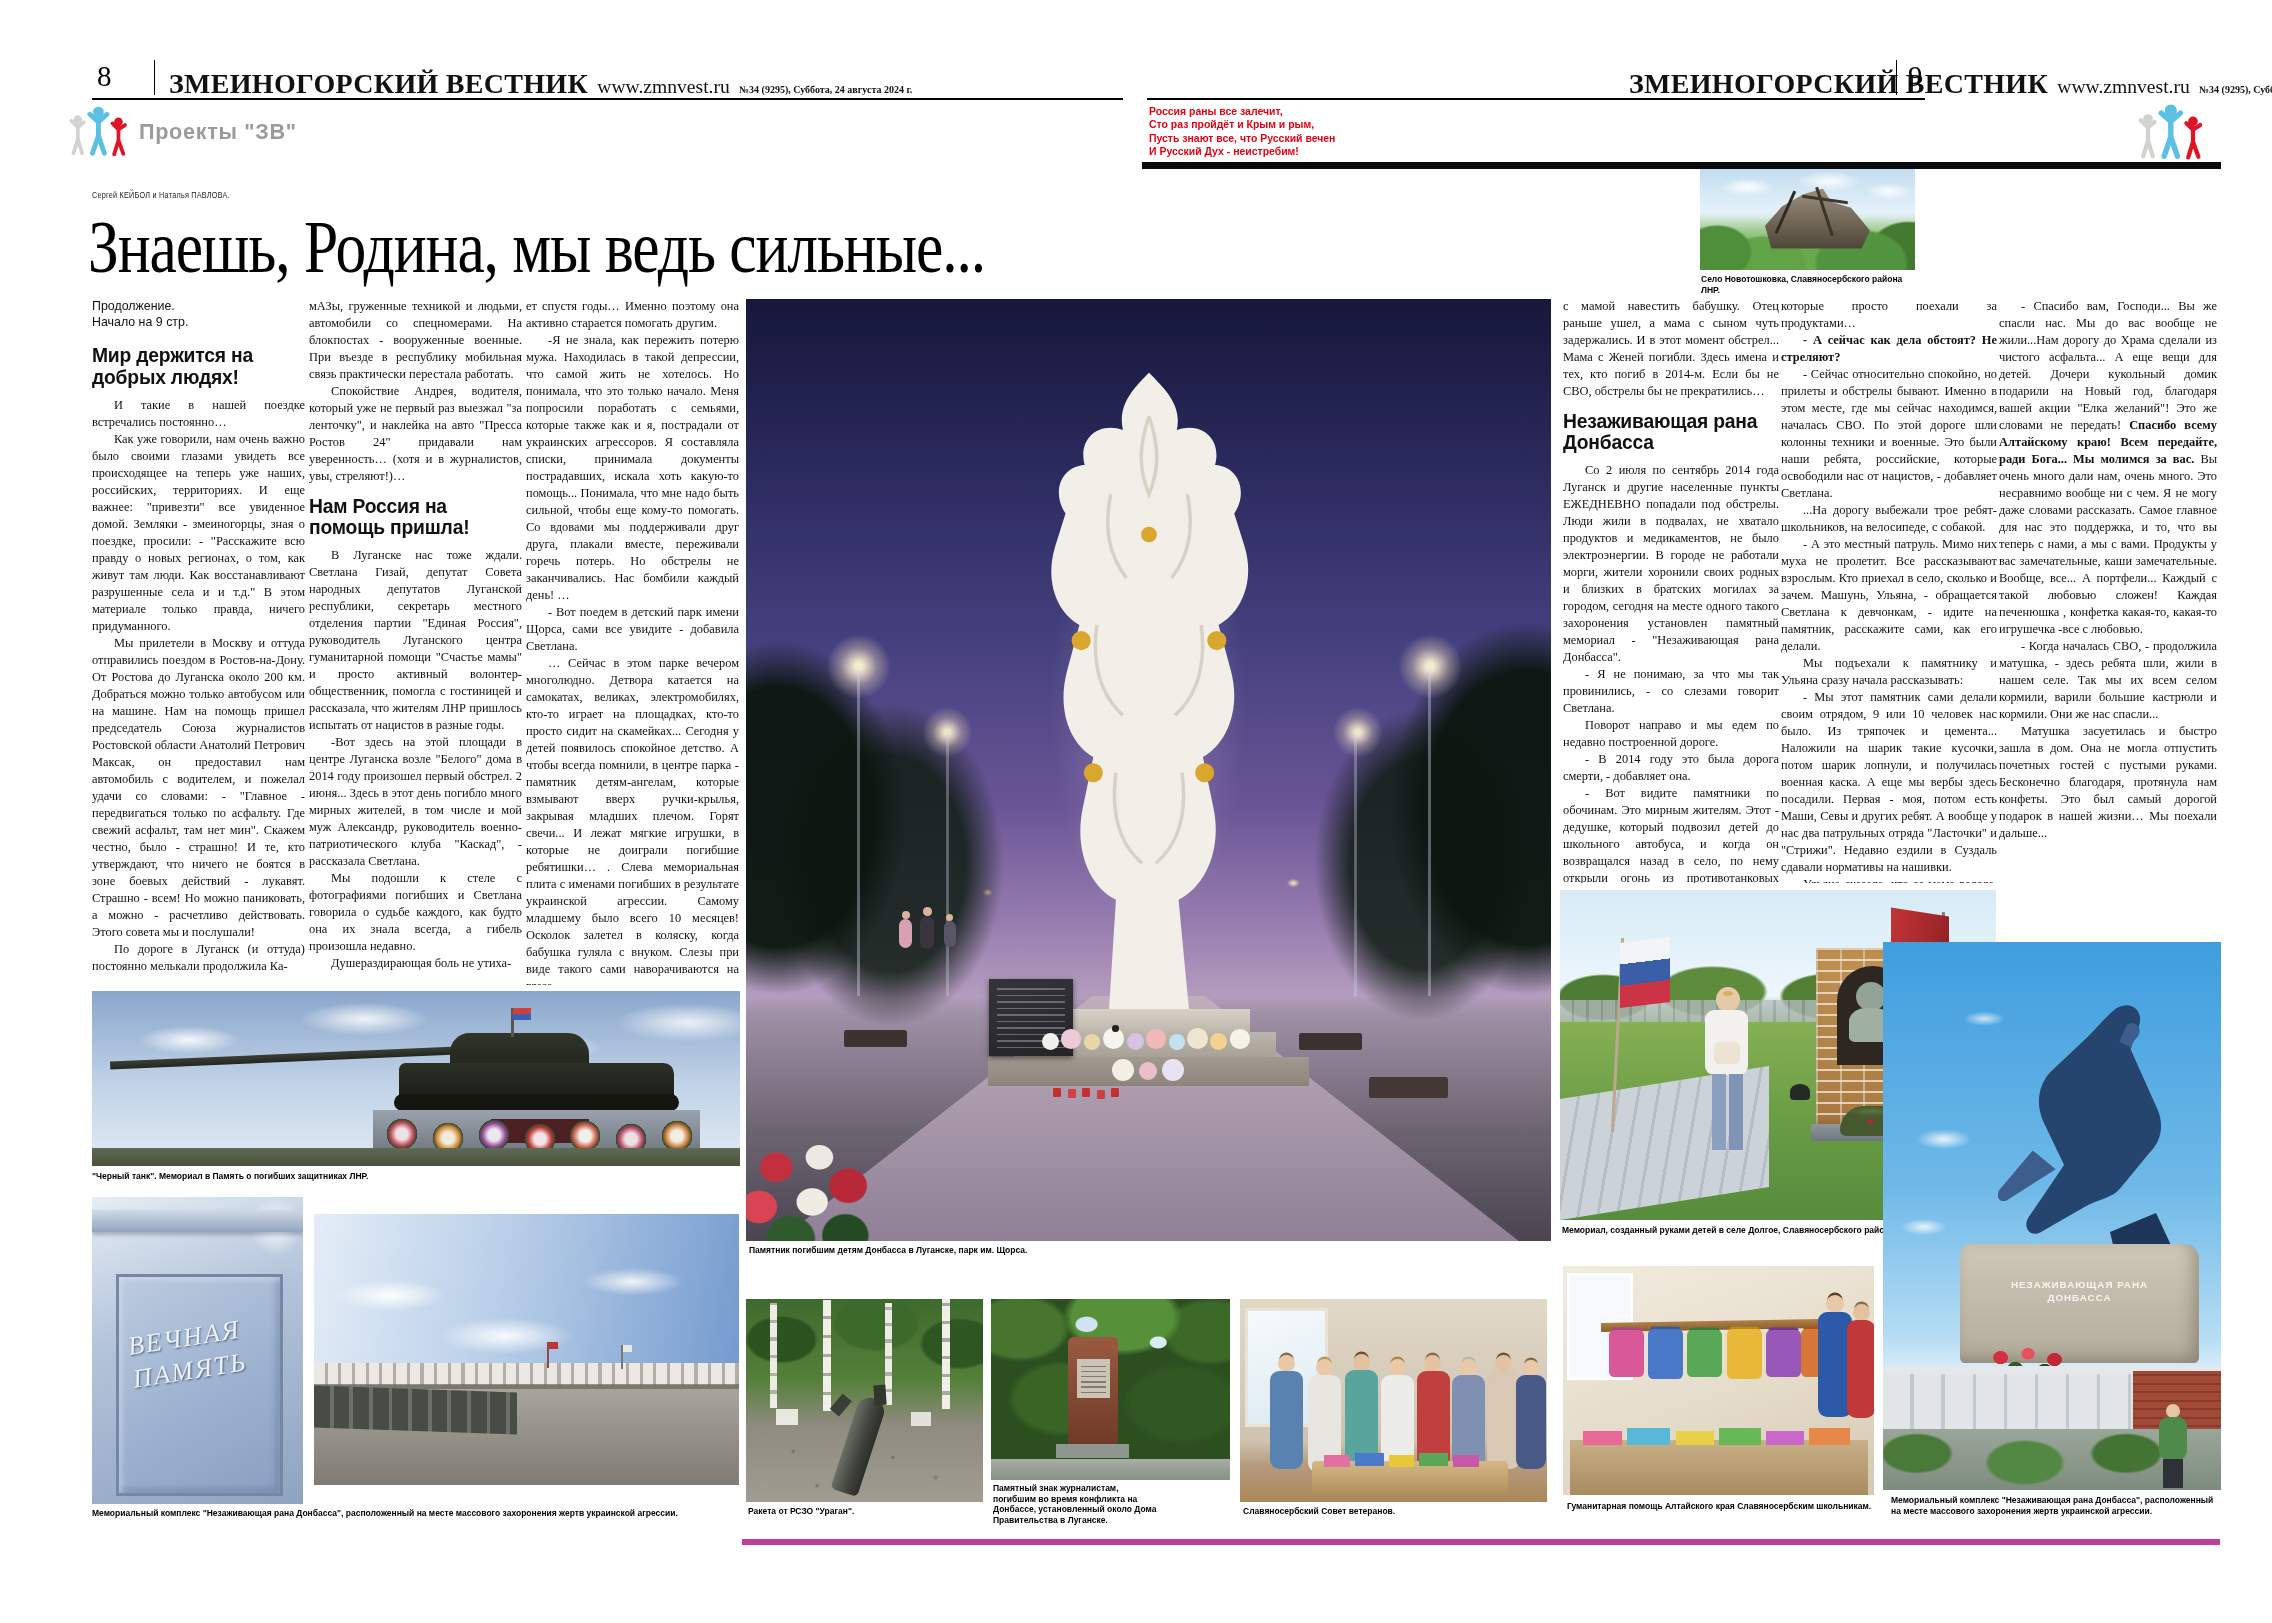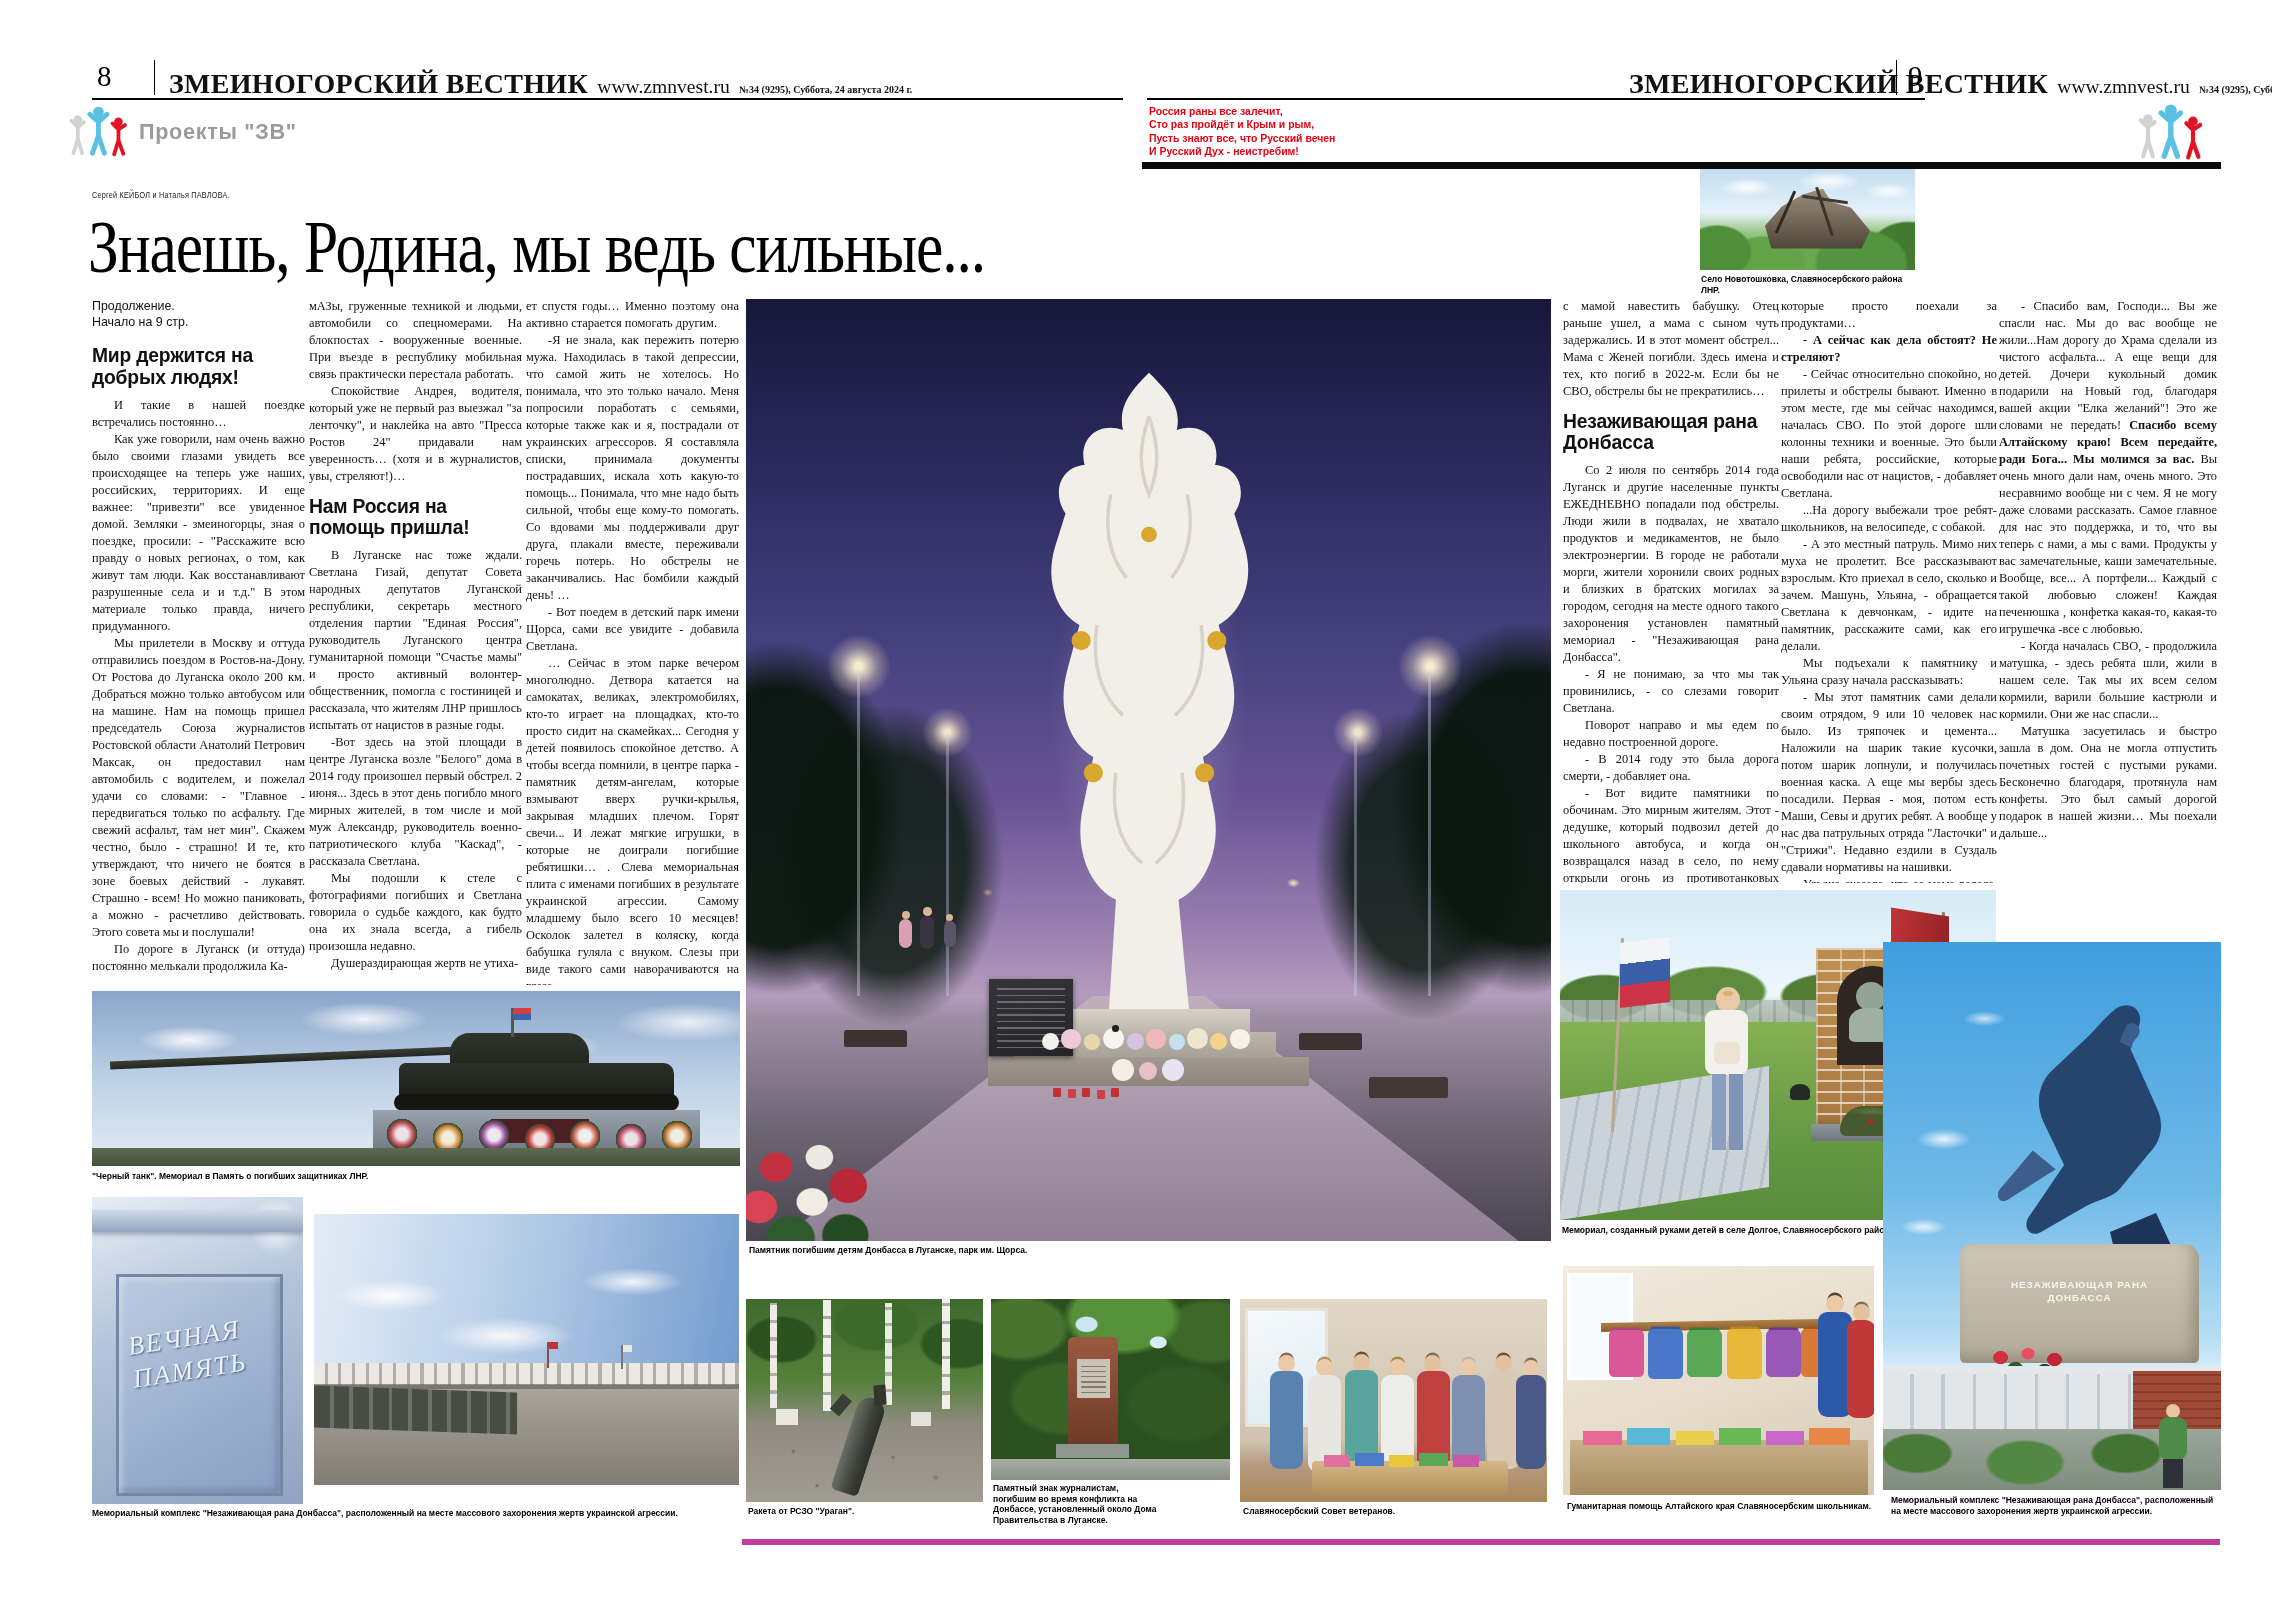--- a/index.html
+++ b/index.html
@@ -145,21 +145,21 @@
     <p class="pp">По дороге в Луганск (и оттуда) постоянно мелькали продолжила Ка-</p>
   </div>
 
   <div class="col" style="left:309px;top:298px;width:213px;height:687px;">
     <p class="pp ni">мАЗы, груженные техникой и людьми, автомобили со спецномерами. На блокпостах  - вооруженные военные. При въезде в республику мобильная связь практически перестала работать.</p>
     <p class="pp">Спокойствие Андрея, водителя, который уже не первый раз выезжал "за ленточку", и наклейка на авто "Пресса Ростов 24" придавали нам уверенность… (хотя и в журналистов, увы, стреляют!)…</p>
     <div class="sub">Нам Россия на помощь пришла!</div>
     <p class="pp">В Луганске нас тоже ждали. Светлана Гизай, депутат Совета народных депутатов Луганской республики, секретарь местного отделения партии "Единая Россия", руководитель Луганского центра гуманитарной помощи "Счастье мамы" и просто активный волонтер-общественник, помогла с гостиницей и рассказала, что жителям ЛНР пришлось испытать от нацистов в разные годы.</p>
     <p class="pp">-Вот здесь на этой площади в центре Луганска возле "Белого" дома в 2014 году произошел первый обстрел. 2 июня... Здесь в этот день погибло много мирных жителей, в том числе и мой муж Александр, руководитель военно-патриотического клуба "Каскад", - рассказала Светлана.</p>
     <p class="pp">Мы подошли к стеле с фотографиями погибших и Светлана говорила о судьбе каждого, как будто она их знала всегда, а гибель произошла недавно.</p>
-    <p class="pp">Душераздирающая жертв не утиха-</p>
+    <p class="pp">Душераздирающая боль не утиха-</p>
   </div>
 
   <div class="col" style="left:526px;top:298px;width:213px;height:687px;">
     <p class="pp ni">ет спустя годы…  Именно поэтому она активно старается помогать другим.</p>
     <p class="pp">-Я не знала, как пережить потерю мужа. Находилась в такой депрессии, что самой жить не хотелось. Но понимала, что это только начало. Меня попросили поработать с семьями, которые также как и я, пострадали от украинских агрессоров. Я составляла списки, принимала документы пострадавших,  искала хоть какую-то помощь... Понимала, что мне надо быть сильной, чтобы еще кому-то помогать. Со вдовами мы поддерживали друг друга, плакали вместе,  переживали горечь потерь. Но обстрелы не заканчивались. Нас бомбили каждый день! …</p>
     <p class="pp">- Вот поедем в детский парк имени Щорса, сами все увидите - добавила Светлана.</p>
     <p class="pp">… Сейчас в этом парке вечером многолюдно. Детвора катается на самокатах, великах, электромобилях, кто-то играет на площадках, кто-то просто сидит на скамейках... Сегодня у детей появилось спокойное детство. А чтобы всегда помнили, в центре парка  - памятник детям-ангелам, которые взмывают вверх ручки-крылья, закрывая младших плечом. Горят свечи... И лежат мягкие игрушки, в которые не доиграли погибшие ребятишки… . Слева мемориальная плита с именами погибших в результате украинской агрессии. Самому младшему было всего 10 месяцев! Осколок залетел в коляску, когда бабушка гуляла с внуком. Слезы при виде такого сами наворачиваются на глаза…</p>
 
   </div>
 
@@ -277,21 +277,21 @@
     <div class="fig-head" style="left:177px;top:608px;width:8.5px;height:8.5px;background:#d9b49a;"></div>
     <div class="fig-body" style="left:174px;top:617px;width:13.7px;height:33px;background:#3a3340;"></div>
     <div class="fig-head" style="left:200px;top:615px;width:7.2px;height:7.2px;background:#d9b49a;"></div>
     <div class="fig-body" style="left:198px;top:622px;width:11.8px;height:26px;background:#5a5568;"></div>
 
     <div class="ly" style="left:-13px;top:831px;width:144px;height:124px;background:radial-gradient(26px 23.6px at 30% 30%,#c23040 60%,transparent 65%),radial-gradient(22px 19.6px at 60% 22%,#ece8e2 60%,transparent 65%),radial-gradient(29px 26px at 18% 62%,#d84454 60%,transparent 65%),radial-gradient(25px 22px at 55% 58%,#f0ece4 60%,transparent 65%),radial-gradient(30px 27.5px at 80% 45%,#b82838 60%,transparent 65%),radial-gradient(39px 37px at 40% 88%,#2e5a2e 60%,transparent 65%),radial-gradient(37px 34px at 78% 85%,#244a24 60%,transparent 65%);"></div>
   </div>
   <div class="cap" style="left:749px;top:1245px;width:720px;">Памятник погибшим детям Донбасса в Луганске, парк им. Щорса.</div>
 
   <div class="col" style="left:1563px;top:298px;width:216px;height:585px;">
-    <p class="pp ni">с мамой навестить бабушку. Отец раньше ушел, а мама с сыном чуть задержались. И в этот момент обстрел... Мама с Женей погибли. Здесь имена и тех, кто погиб в 2022-м. Если бы не СВО, обстрелы бы не прекратились…</p>
+    <p class="pp ni">с мамой навестить бабушку. Отец раньше ушел, а мама с сыном чуть задержались. И в этот момент обстрел... Мама с Женей погибли. Здесь имена и тех, кто погиб в 2014-м. Если бы не СВО, обстрелы бы не прекратились…</p>
     <div class="sub">Незаживающая рана Донбасса</div>
     <p class="pp">Со 2 июля по сентябрь 2014 года Луганск и другие населенные пункты ЕЖЕДНЕВНО попадали под обстрелы. Люди жили в подвалах, не хватало продуктов и медикаментов, не было электроэнергии. В городе не работали морги, жители хоронили своих родных и близких в братских могилах за городом, сегодня на месте одного такого захоронения установлен памятный мемориал - "Незаживающая рана Донбасса".</p>
     <p class="pp">- Я не понимаю, за что мы так провинились, - со слезами говорит Светлана.</p>
     <p class="pp">Поворот направо и мы едем по недавно построенной дороге.</p>
     <p class="pp">- В 2014 году это была дорога смерти, - добавляет она.</p>
     <p class="pp">- Вот видите памятники по обочинам. Это мирным жителям. Этот - дедушке, который подвозил детей до школьного автобуса, и когда он  возвращался назад в село, по нему открыли огонь из противотанковых средств поражения украинские  военнослужащие.  Дедушка погиб на месте, сгорел вместе с автомобилем…  А это жителям села,</p>
   </div>
 
   <div class="col" style="left:1781px;top:298px;width:216px;height:585px;">
     <p class="pp ni">которые просто поехали за продуктами…</p>

